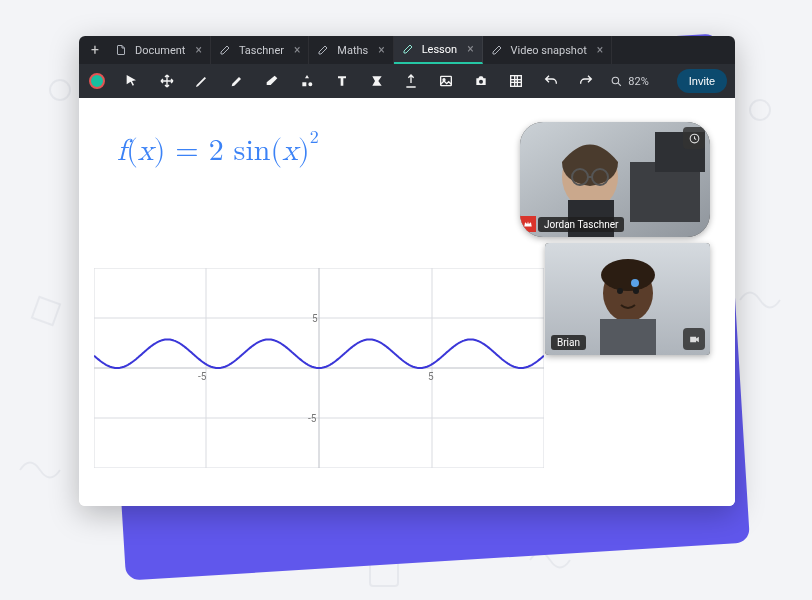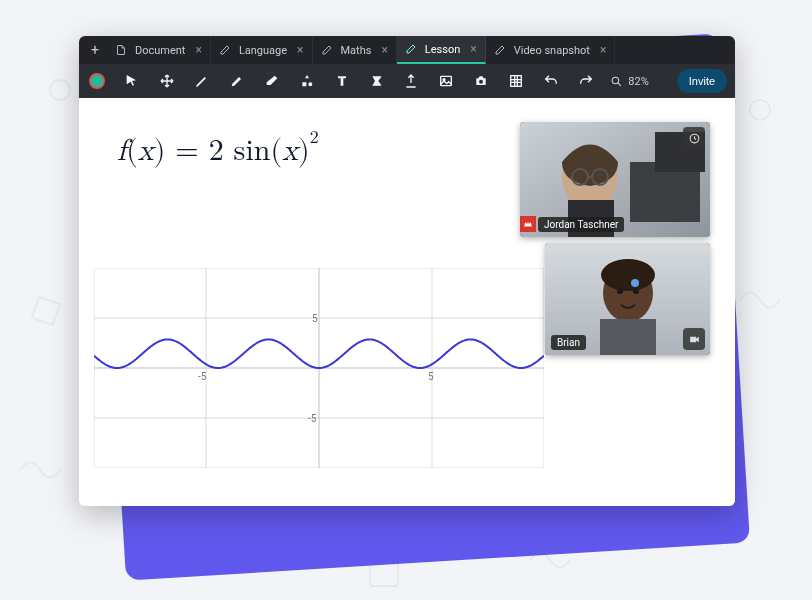--- a/index.html
+++ b/index.html
@@ -86,36 +86,36 @@
   }
   
   .canvas {
     flex:1; background:#fff; position:relative;
     overflow:hidden;
   }
   .equation {
     position:absolute; left:38px; top:34px;
     font-family: "Latin Modern Math", "STIX Two Math", Georgia, serif;
     font-size: 30px; font-style: italic;
-    color:#0f172a;
+    color:#3b82f6;
     white-space: nowrap;
   }
   .equation .sup { font-size:18px; vertical-align: super; position:relative; top:-6px; }
   .equation .fn { font-style: normal; }
   .graph {
     position:absolute; left:15px; top:170px;
     width:450px; height:200px;
   }
   .video-tile {
     position:absolute;
     border-radius:4px; overflow:hidden;
     box-shadow:0 2px 6px rgba(0,0,0,.3);
     background:#444;
   }
-  .vid1 { right:25px; top:24px; width:190px; height:115px; }
+  .vid1 { right:25px; top:24px; width:190px; height:115px;border-radius:23px; }
   .vid2 { right:25px; top:145px; width:165px; height:112px; }
   .vid-label {
     position:absolute; left:6px; bottom:5px;
     background:rgba(30,30,30,.85); color:#fff;
     font-size:10px; padding:2px 6px; border-radius:3px;
     display:flex; align-items:center; gap:4px;
   }
   .crown-badge {
     position:absolute; left:0; bottom:5px;
     background:#d9352c; width:16px; height:16px;
@@ -163,21 +163,21 @@
       <span>Document</span>
       <span class="close">×</span>
     </div>
 
     <div class="tab">
       <span class="tab-icon">
         <svg viewBox="0 0 24 24" fill="none" stroke="#aeb2ba" stroke-width="2">
             <path d="M4 20h4L20 8l-4-4L4 16z"></path>
           </svg>
       </span>
-      <span>Language</span>
+      <span>Taschner</span>
       <span class="close">×</span>
     </div>
 
     <div class="tab">
       <span class="tab-icon">
         <svg viewBox="0 0 24 24" fill="none" stroke="#aeb2ba" stroke-width="2">
             <path d="M4 20h4L20 8l-4-4L4 16z"></path>
           </svg>
       </span>
       <span>Maths</span>

